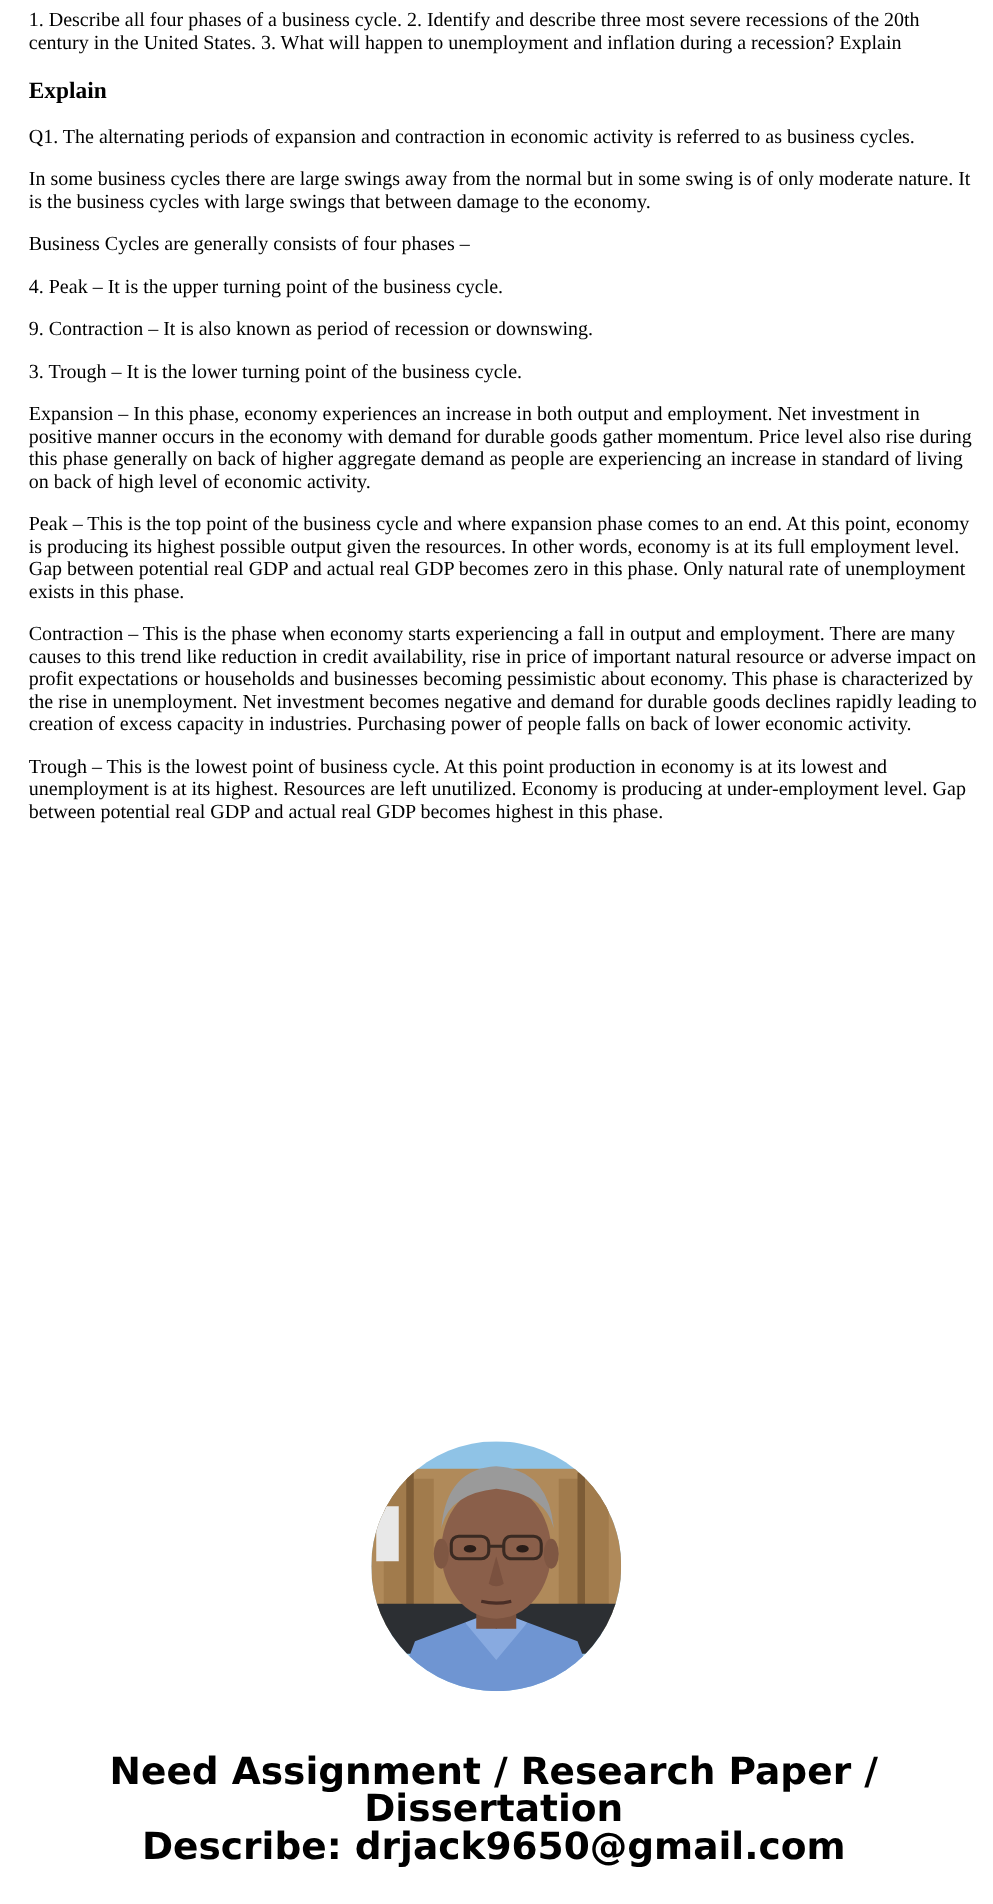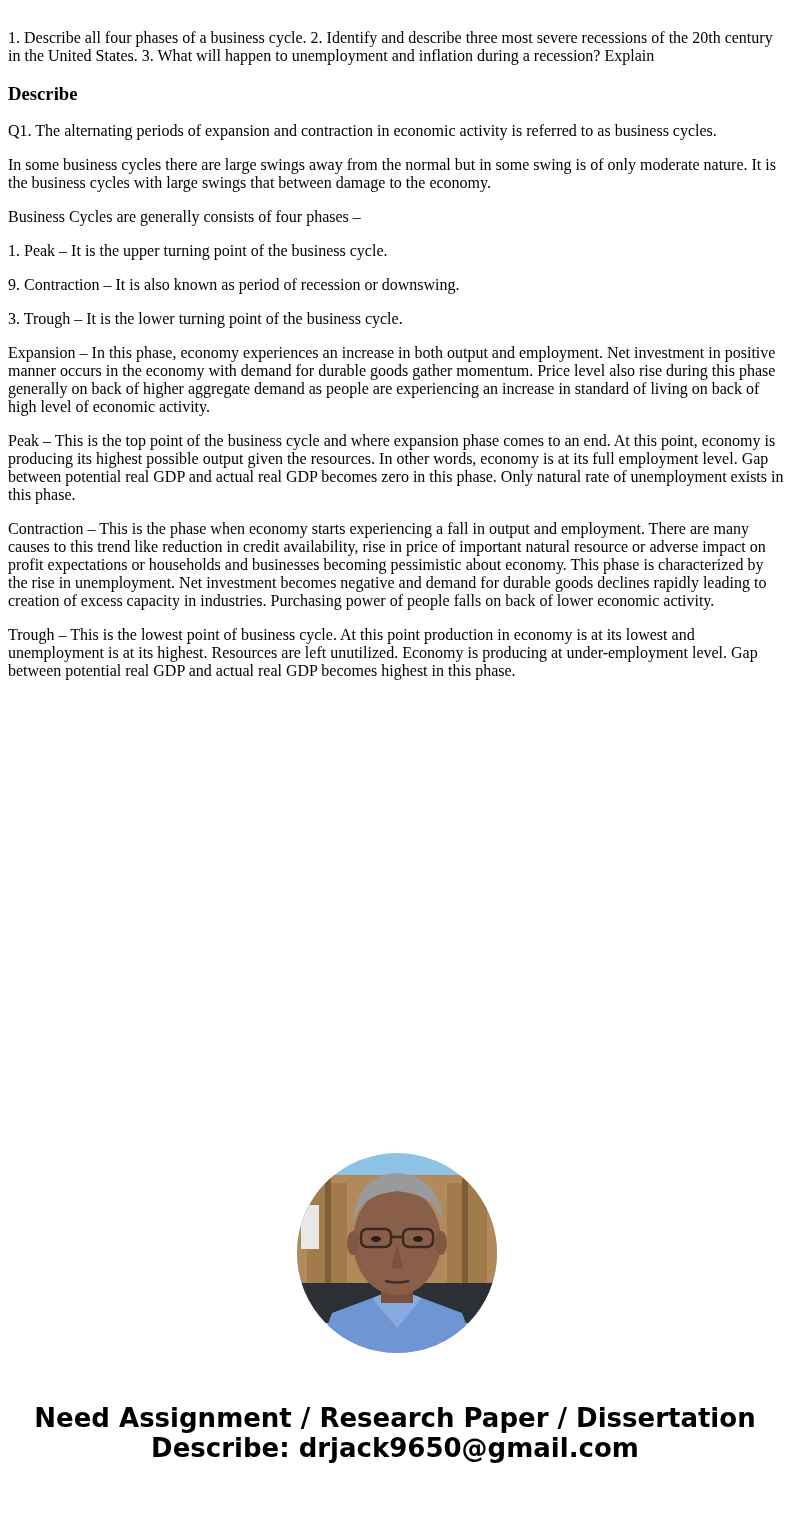--- a/index.html
+++ b/index.html
@@ -5,21 +5,21 @@
   html, body { margin: 0; padding: 0; background: #ffffff; }
   body {
     width: 794px;
     min-height: 1523px;
     position: relative;
     font-family: "Liberation Serif", "DejaVu Serif", serif;
     font-size: 16px;
     line-height: 18px;
     color: #000000;
   }
-  .content { padding: 8px 8px 0 8px; margin-top: 21px; }
+  .content { padding: 8px 8px 0 23px; }
   p { margin: 0 0 16px 0; }
   .question { margin-bottom: 18px; }
   h3.solution-heading {
     font-size: 18.7px;
     font-weight: bold;
     line-height: 22px;
     margin: 0 0 17px 0;
   }
   b { font-weight: normal; }
   .avatar-wrap {
@@ -33,42 +33,42 @@
   }
   .avatar-wrap svg { display: block; }
   .footer {
     position: absolute;
     left: 0;
     top: 1403px;
     width: 790px;
     text-align: center;
     font-family: "DejaVu Sans", "Liberation Sans", sans-serif;
     font-weight: bold;
-    font-size: 26px;
+    font-size: 30px;
     line-height: 30px;
     color: #000000;
   }
   .footer div { display: block; }
 </style>
 </head>
 <body>
 
 <div class="content">
   <p class="question">1. Describe all four phases of a business cycle. 2. Identify and describe three most severe recessions of the 20th century in the United States. 3. What will happen to unemployment and inflation during a recession? Explain</p>
 
-  <h3 class="solution-heading">Describe</h3>
+  <h3 class="solution-heading">Explain</h3>
 
   <p><b>Q1.</b><span> The alternating periods of expansion and contraction in economic activity is referred to as business cycles.</span></p>
 
 
   <p>In some business cycles there are large swings away from the normal but in some swing is of only moderate nature. It is the business cycles with large swings that between damage to the economy.</p>
 
   <p><b>Business Cycles are generally consists of four phases</b><span> –</span></p>
 
-  <p>1. Peak – It is the upper turning point of the business cycle.</p>
+  <p>4. Peak – It is the upper turning point of the business cycle.</p>
   <p>9. Contraction – It is also known as period of recession or downswing.</p>
   <p>3. Trough – It is the lower turning point of the business cycle.</p>
 
   <p><b>Expansion</b><span> – In this phase, economy experiences an increase in both output and employment. Net investment in positive manner occurs in the economy with demand for durable goods gather momentum. Price level also rise during this phase generally on back of higher aggregate demand as people are experiencing an increase in standard of living on back of high level of economic activity.</span></p>
 
   <p><b>Peak</b><span> – This is the top point of the business cycle and where expansion phase comes to an end. At this point, economy is producing its highest possible output given the resources. In other words, economy is at its full employment level. Gap between potential real GDP and actual real GDP becomes zero in this phase. Only natural rate of unemployment exists in this phase.</span></p>
 
   <p><b>Contraction</b><span> – This is the phase when economy starts experiencing a fall in output and employment. There are many causes to this trend like reduction in credit availability, rise in price of important natural resource or adverse impact on profit expectations or households and businesses becoming pessimistic about economy. This phase is characterized by the rise in unemployment. Net investment becomes negative and demand for durable goods declines rapidly leading to creation of excess capacity in industries. Purchasing power of people falls on back of lower economic activity.</span></p>
 
   <p><b>Trough</b><span> – This is the lowest point of business cycle. At this point production in economy is at its lowest and unemployment is at its highest. Resources are left unutilized. Economy is producing at under-employment level. Gap between potential real GDP and actual real GDP becomes highest in this phase.</span></p>

